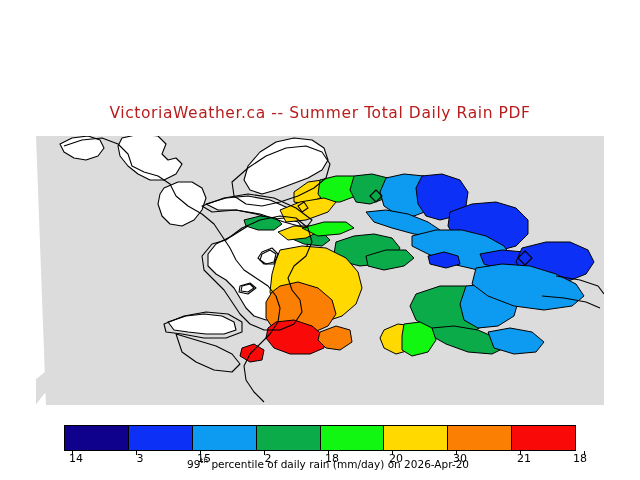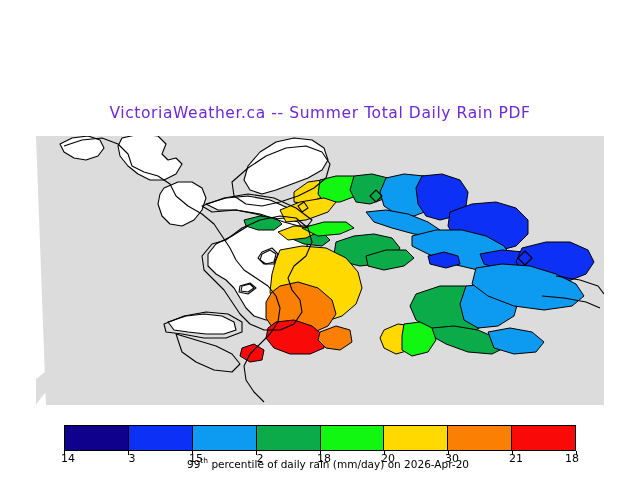--- a/index.html
+++ b/index.html
@@ -19,21 +19,21 @@
   
   #title {
     position: absolute;
     left: 0;
     top: 104px;
     width: 640px;
     text-align: center;
     font-family: "DejaVu Sans", sans-serif;
     font-size: 15.5px;
     letter-spacing: 0.6px;
-    color: #6d28d9;
+    color: #b91c1c;
     white-space: nowrap;
   }
 
   
   #map-panel {
     position: absolute;
     left: 36px;
     top: 136px;
     width: 568px;
     height: 269px;
@@ -64,21 +64,21 @@
   .cbar-band {
     flex: 1 1 0;
     height: 100%;
     border-right: 1px solid #000000;
     box-sizing: border-box;
   }
   .cbar-band:last-child { border-right: none; }
 
   #cbar-ticks {
     position: absolute;
-    left: 0;
+    left: 8px;
     top: 425px;
     width: 508px;
     height: 20px;
   }
   .cbar-tick {
     position: absolute;
     top: 27px;
     font-family: "DejaVu Sans", sans-serif;
     font-size: 11px;
     color: #000000;

